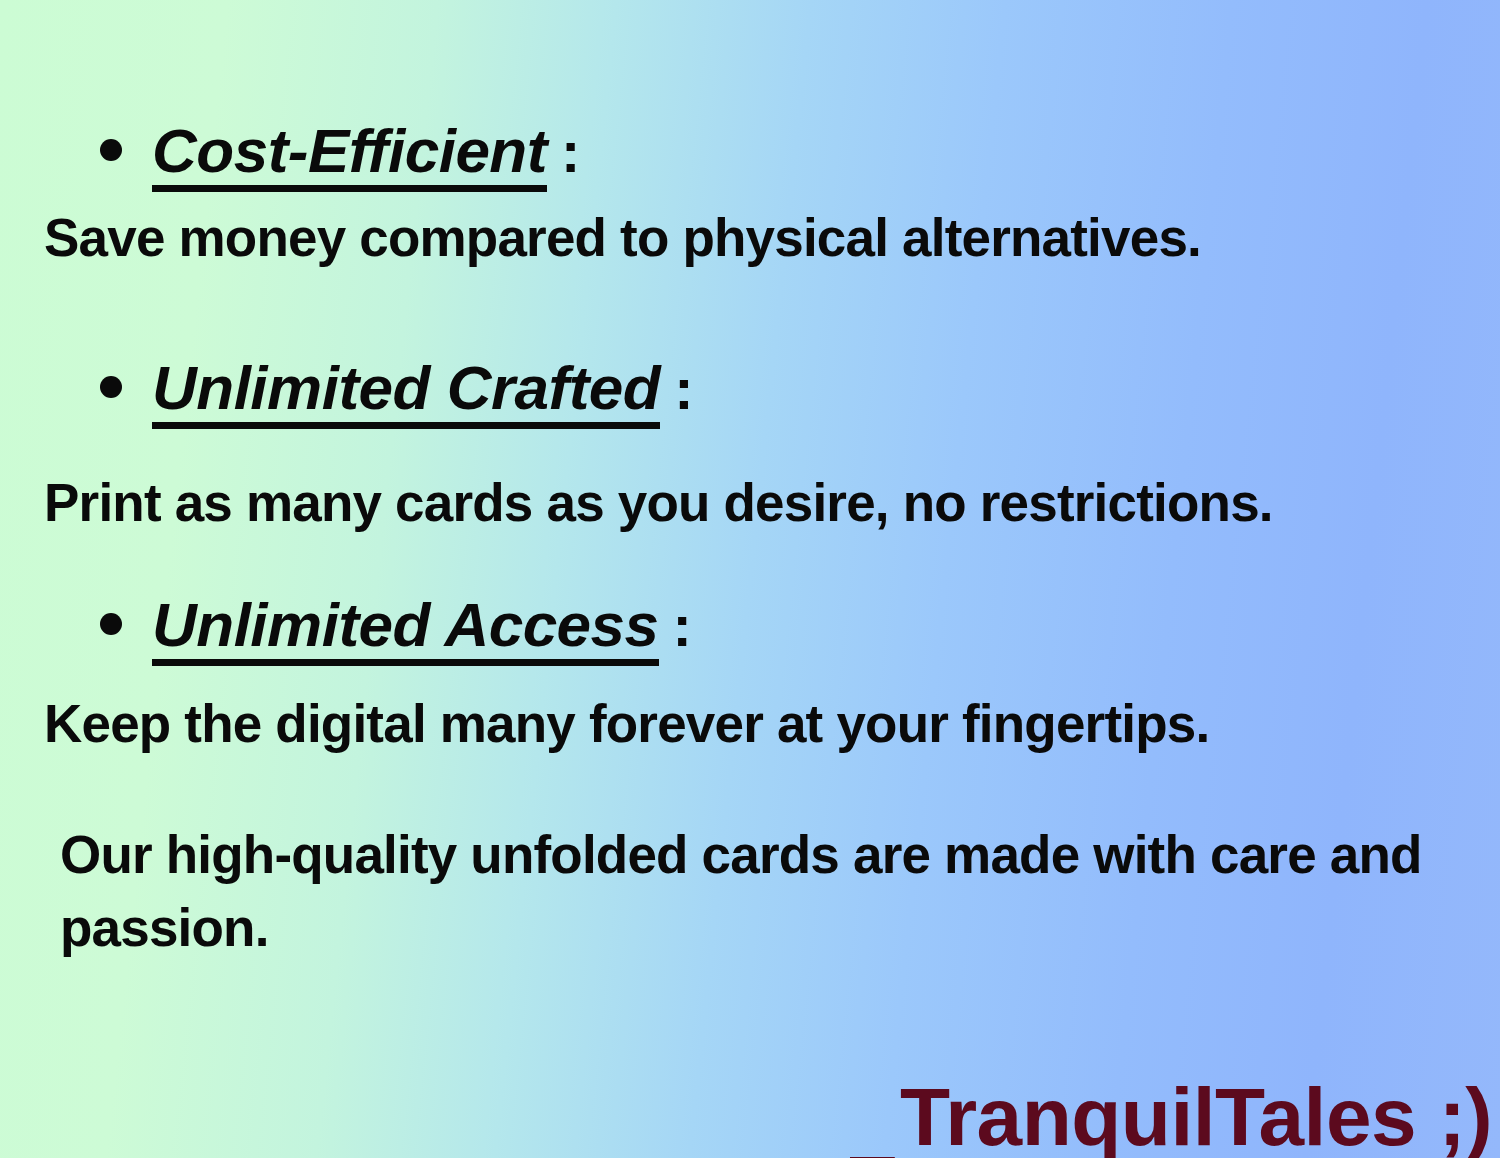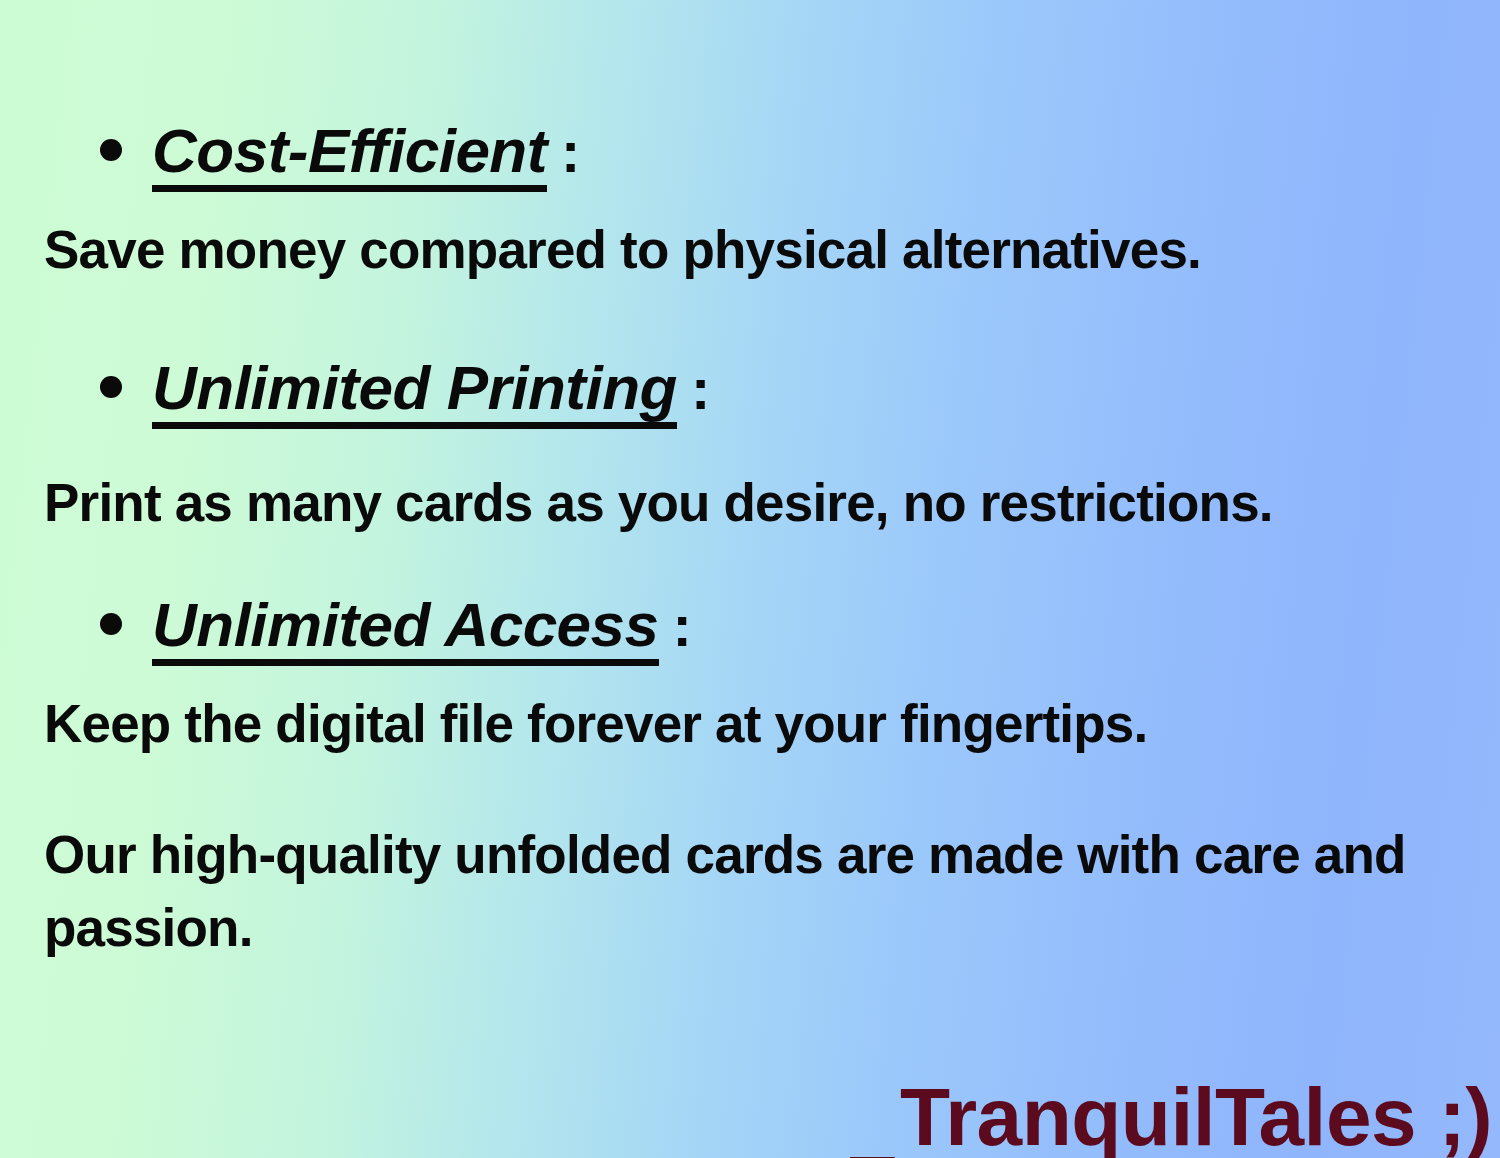--- a/index.html
+++ b/index.html
@@ -86,21 +86,21 @@
     font-size: 53px;
     line-height: 1.12;
     color: #0a0a0a;
     letter-spacing: -0.8px;
     white-space: nowrap;
   }
 
   
   #closing-paragraph {
     position: absolute;
-    left: 0;
+    left: 16px;
     top: 818px;
     width: 1430px;
     padding-left: 44px;
     box-sizing: border-box;
     font-family: "Liberation Sans", sans-serif;
     font-weight: bold;
     font-size: 53px;
     line-height: 1.38;
     color: #0a0a0a;
     letter-spacing: -0.8px;
@@ -167,39 +167,39 @@
 <body>
 
 <div id="poster">
 
   <div class="bullet-block" style="top:118px">
     <div class="bullet-head">
       <span class="bullet-dot"></span>
       <span class="bullet-term">Cost-Efficient</span>
       <span class="bullet-colon">:</span>
     </div>
-    <div class="bullet-desc" style="margin-top:28px">Save money compared to physical alternatives.</div>
+    <div class="bullet-desc" style="margin-top:16px">Save money compared to physical alternatives.</div>
   </div>
 
   <div class="bullet-block" style="top:355px">
     <div class="bullet-head">
       <span class="bullet-dot"></span>
-      <span class="bullet-term">Unlimited Printing</span>
+      <span class="bullet-term">Unlimited Crafted</span>
       <span class="bullet-colon">:</span>
     </div>
     <div class="bullet-desc" style="margin-top:44px">Print as many cards as you desire, no restrictions.</div>
   </div>
 
   <div class="bullet-block" style="top:592px">
     <div class="bullet-head">
       <span class="bullet-dot"></span>
       <span class="bullet-term">Unlimited Access</span>
       <span class="bullet-colon">:</span>
     </div>
-    <div class="bullet-desc" style="margin-top:28px">Keep the digital file forever at your fingertips.</div>
+    <div class="bullet-desc" style="margin-top:28px">Keep the digital many forever at your fingertips.</div>
   </div>
 
   <div id="closing-paragraph">Our high-quality unfolded cards are made with care and passion.</div>
 
 
   <div id="signature">
     <span id="signature-underscore">_</span>
     <span id="signature-name">TranquilTales ;)</span>
   </div>
 

